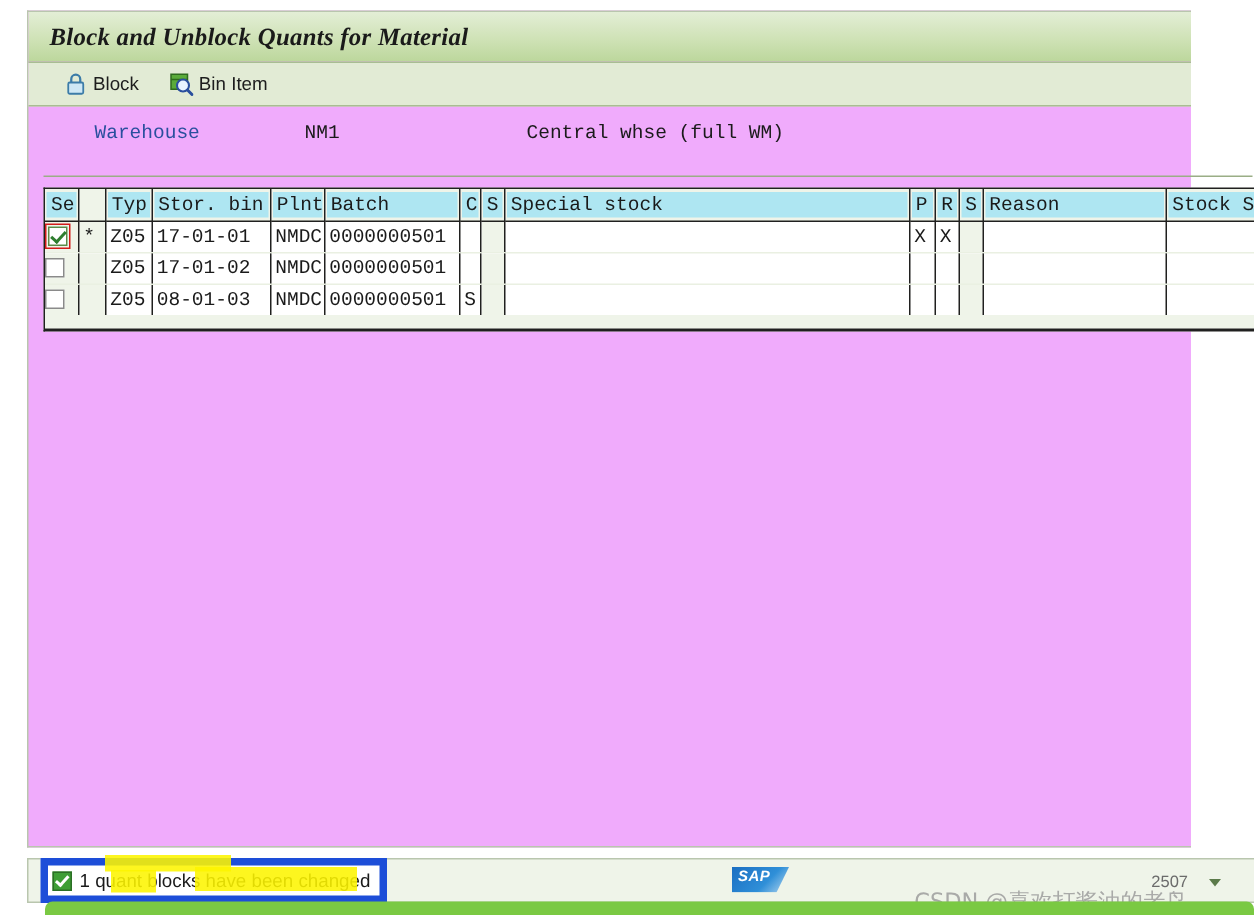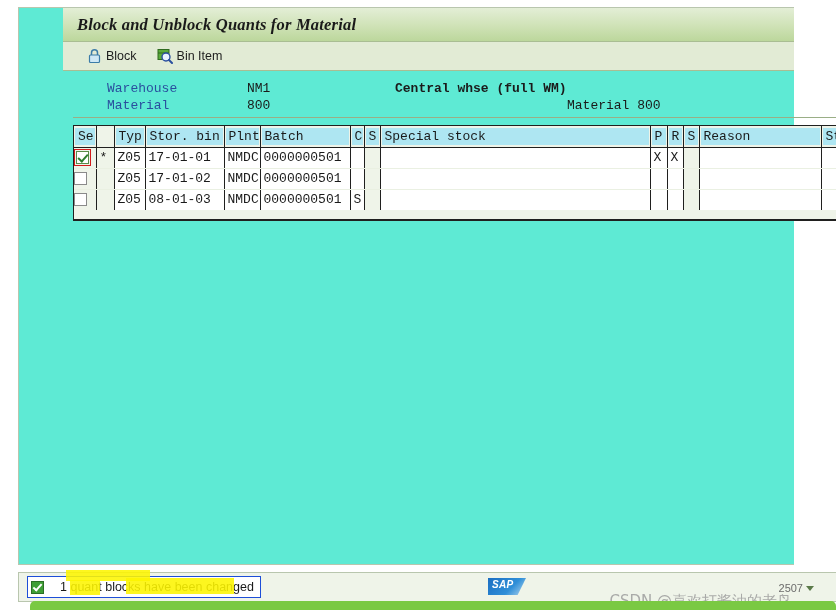--- a/index.html
+++ b/index.html
@@ -15,25 +15,24 @@
     position: relative;
   }
 
   
   #app-window {
     position: absolute;
     left: 18px;
     top: 7px;
     width: 776px;
     height: 558px;
-    background: #5eead4;
+    background: #f0abfc;
     border: 1px solid #b9c6ae;
     border-right: none;
     box-sizing: border-box;
-    padding-left: 44px;
   }
 
   
   #title-bar {
     height: 34px;
     background: linear-gradient(to bottom, #e3eed6 0%, #cfe2b6 55%, #bcd79c 100%);
     border-bottom: 1px solid #a9bd93;
     display: flex;
     align-items: center;
     padding-left: 14px;
@@ -80,21 +79,21 @@
     font-family: "Liberation Mono", monospace;
     font-size: 13px;
     line-height: 17px;
     position: relative;
     height: 46px;
     box-sizing: border-box;
   }
   .hdr-row { position: relative; height: 17px; margin-left: 26px; }
   .hdr-label { position: absolute; left: 0; color: #2a4f9e; }
   .hdr-value { position: absolute; left: 140px; color: #1a1a1a; }
-  .hdr-desc  { position: absolute; left: 288px; color: #1a1a1a; font-weight: bold; }
+  .hdr-desc  { position: absolute; left: 288px; color: #1a1a1a; }
   .hdr-desc2 { position: absolute; left: 460px; color: #1a1a1a; }
 
   
   #header-sep {
     height: 1px;
     background: #9aae86;
     margin: 0 0 0 10px;
     width: 806px;
   }
 
@@ -205,23 +204,23 @@
     border-right: none;
     box-sizing: border-box;
     display: flex;
     align-items: center;
   }
   #status-msg-box {
     margin-left: 8px;
     height: 20px;
     display: flex;
     align-items: center;
-    gap: 16px;
+    gap: 5px;
     background: #ffffff;
-    border: 1px solid #1d4ed8;
+    border: 5px solid #1d4ed8;
     padding: 0 6px 0 3px;
     position: relative;
   }
   .status-icon {
     width: 13px; height: 13px;
     background: #3e9e35;
     border: 1px solid #2b6f25;
     position: relative;
     box-sizing: border-box;
     flex: 0 0 auto;
@@ -272,21 +271,21 @@
     font-family: "Liberation Sans", sans-serif;
   }
 
   
   #session-indicator {
     position: absolute;
     right: 22px;
     top: 582px;
     display: flex;
     align-items: center;
-    gap: 3px;
+    gap: 14px;
     font-size: 11px;
     color: #6b6b6b;
     font-family: "Liberation Sans", sans-serif;
   }
   #session-indicator .caret {
     width: 0; height: 0;
     border-left: 4px solid transparent;
     border-right: 4px solid transparent;
     border-top: 5px solid #5b7a4a;
   }
@@ -350,25 +349,20 @@
       <span>Bin Item</span>
     </div>
 
   </div>
 
   <div id="header-info">
     <div class="hdr-row">
       <span class="hdr-label">Warehouse</span>
       <span class="hdr-value">NM1</span>
       <span class="hdr-desc">Central whse (full WM)</span>
-    </div>
-    <div class="hdr-row">
-      <span class="hdr-label">Material</span>
-      <span class="hdr-value">800</span>
-      <span class="hdr-desc2">Material 800</span>
     </div>
   </div>
   <div id="header-sep"></div>
 
   <div id="grid-wrap">
     <table class="grid">
       <colgroup>
         <col style="width:22px">
         <col style="width:18px">
         <col style="width:31px">

